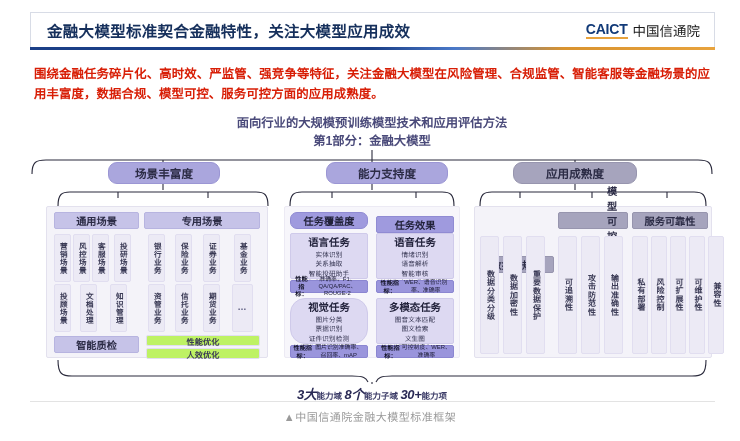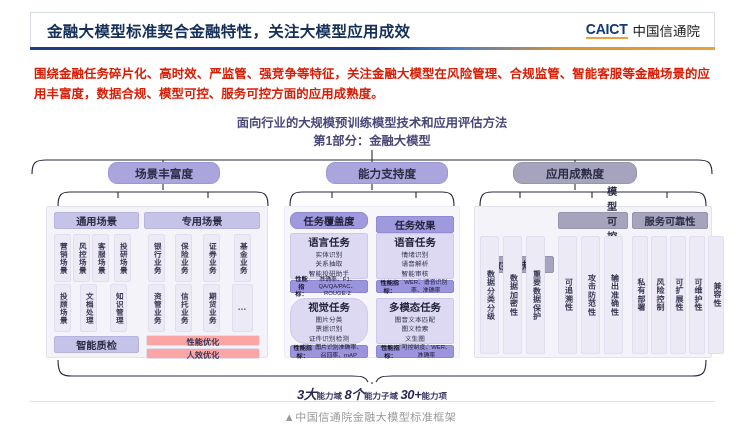--- a/index.html
+++ b/index.html
@@ -87,21 +87,21 @@
     color: #3a3a55; font-size: 7.6px; line-height: 1.25; letter-spacing: .4px;
     font-weight: 600; padding: 2px 0;
   }
   .vchip.tall { font-size: 8px; }
   .vchip.dots {
     writing-mode: horizontal-tb; font-size: 9px; color: #55557a; letter-spacing: 1px;
   }
 
   
   .strip {
-    position: absolute; background: #fca5a5; border: 1px solid #e1def0; border-radius: 2px;
+    position: absolute; background: #bef264; border: 1px solid #e1def0; border-radius: 2px;
     display: flex; align-items: center; justify-content: center;
     color: #3a3a55; font-size: 8.2px; font-weight: 600;
   }
 
   
   .taskcard {
     position: absolute; background: #ddd9f2; border: 1px solid #cfcaea; border-radius: 2px;
     padding-top: 2px;
   }
   .taskcard .tc-title {

